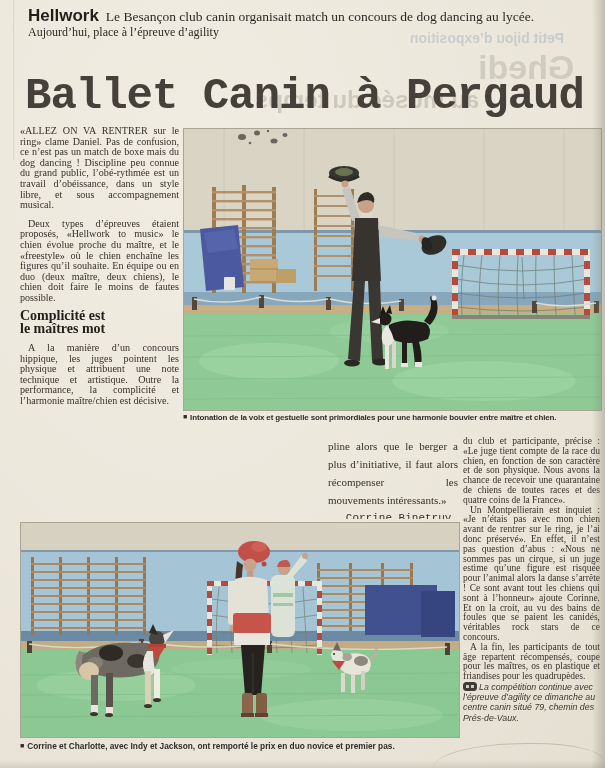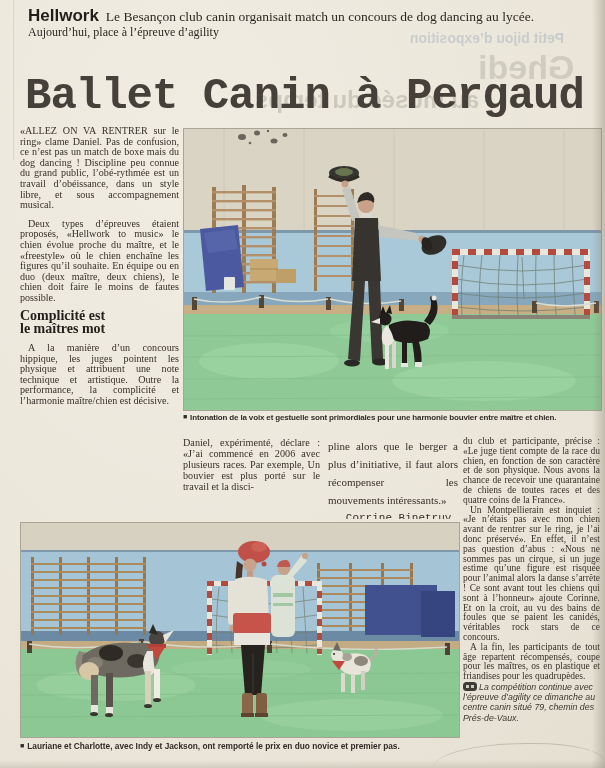--- a/index.html
+++ b/index.html
@@ -251,23 +251,20 @@
         <rect x="231" y="233" width="7" height="5" fill="#e9e7df"></rect>
         <rect x="218" y="212" width="5" height="25" fill="#201d1a"></rect>
         <rect x="217" y="234" width="7" height="4" fill="#e9e7df"></rect>
       </g>
     </svg>
   </figure>
   <div class="caption caption1">
     <span class="cap-bullet">■</span><span>Intonation de la voix et gestuelle sont primordiales pour une harmonie bouvier entre maître et chien.</span>
   </div>
 
-  <div class="col midcolA">
-    <p class="ind">Daniel, expérimenté, déclare : «J’ai commencé en 2006 avec plusieurs races. Par exemple, Un bouvier est plus porté sur le travail et la disci-</p>
-  </div>
   <div class="col midcolB">
     <p>pline alors que le berger a plus d’initiative, il faut alors récompenser les mouvements intéressants.»</p>
     <p class="byline">Corrine Binetruy, présidente</p>
   </div>
 
   <div class="col right-col">
     <p>du club et participante, précise : «Le juge tient compte de la race du chien, en fonction de son caractère et de son physique. Nous avons la chance de recevoir une quarantaine de chiens de toutes races et des quatre coins de la France».</p>
     <p class="ind">Un Montpellierain est inquiet : «Je n’étais pas avec mon chien avant de rentrer sur le ring, je l’ai donc préservé». En effet, il n’est pas question d’abus : «Nous ne sommes pas un cirque, si un juge estime qu’une figure est risquée pour l’animal alors la danse s’arrête ! Ce sont avant tout les chiens qui sont à l’honneur» ajoute Corinne. Et on la croit, au vu des bains de foules que se paient les canidés, véritables rock stars de ce concours.</p>
     <p class="ind">A la fin, les participants de tout âge repartent récompensés, coupe pour les maîtres, os en plastique et friandises pour les quadrupèdes.</p>
     <p class="note">
@@ -449,20 +446,20 @@
         <polygon points="312,127 316,119 320,128" fill="#6e6860"></polygon>
         <circle cx="313" cy="131" r="1" fill="#2e2a25"></circle>
         <polygon points="311,138 324,138 318,147" fill="#c0483c"></polygon>
         <rect x="320" y="150" width="4" height="19" fill="#ded9cc"></rect>
         <rect x="330" y="151" width="4" height="19" fill="#ded9cc"></rect>
         <rect x="340" y="148" width="4" height="19" fill="#d4cfc1"></rect>
       </g>
     </svg>
   </figure>
   <div class="caption caption2">
-    <span class="cap-bullet">■</span><span>Lauriane et Charlotte, avec Indy et Jackson, ont remporté le prix en duo novice et premier pas.</span>
+    <span class="cap-bullet">■</span><span>Corrine et Charlotte, avec Indy et Jackson, ont remporté le prix en duo novice et premier pas.</span>
   </div>
 
   <div class="fold-line"></div>
   <div class="edge-right"></div>
   <div class="edge-bottom"></div>
   <div class="corner-curl"></div>
 </div>
 
 </body></html>

